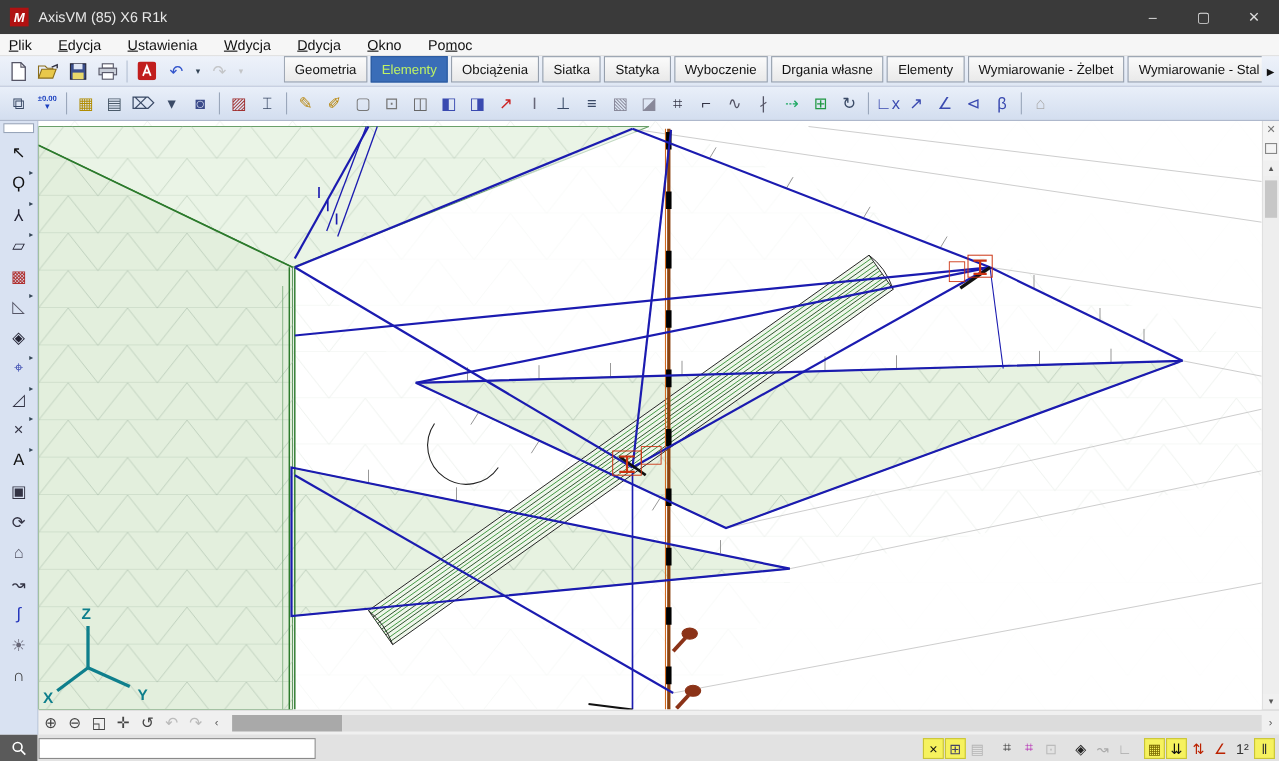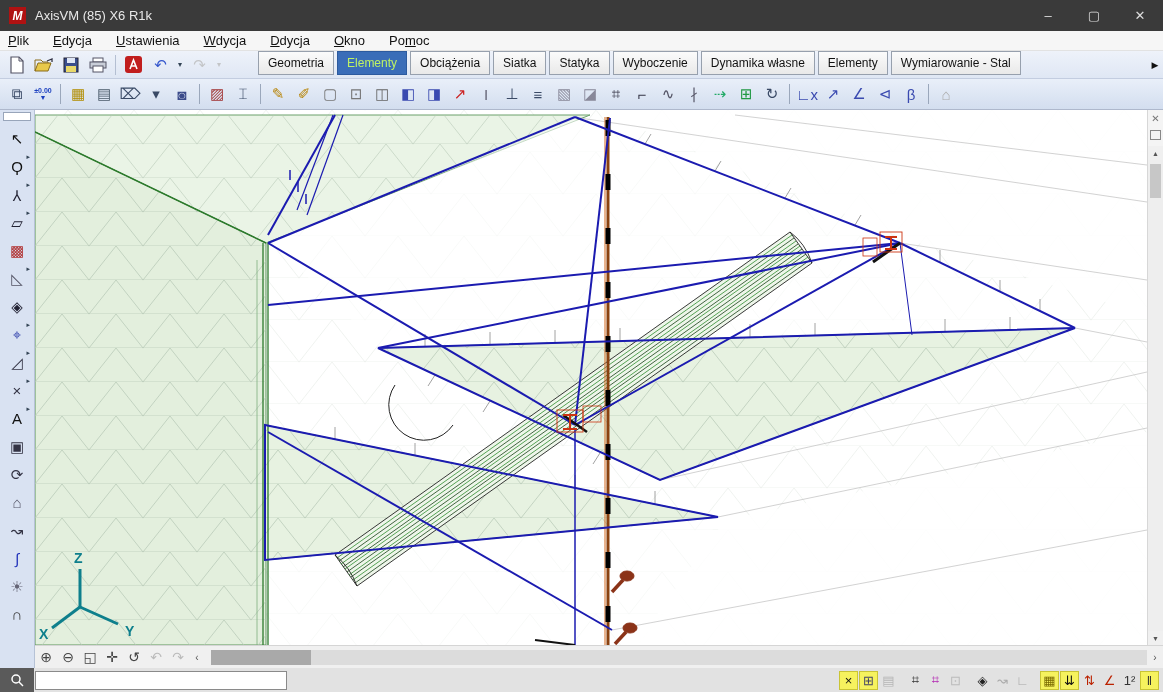--- a/index.html
+++ b/index.html
@@ -175,24 +175,27 @@
         <div class="tab">
           <span>Siatka</span>
         </div>
         <div class="tab">
           <span>Statyka</span>
         </div>
         <div class="tab">
           <span>Wyboczenie</span>
         </div>
         <div class="tab">
-          <span>Dynamika własne</span>
+          <span>Drgania własne</span>
         </div>
         <div class="tab">
           <span>Elementy</span>
+        </div>
+        <div class="tab">
+          <span>Wymiarowanie - Żelbet</span>
         </div>
         <div class="tab">
           <span>Wymiarowanie - Stal</span>
         </div>
       </div>
     <div class="tabscroll">▶</div>
   </div>
 
   <div class="toolbar2">
 

